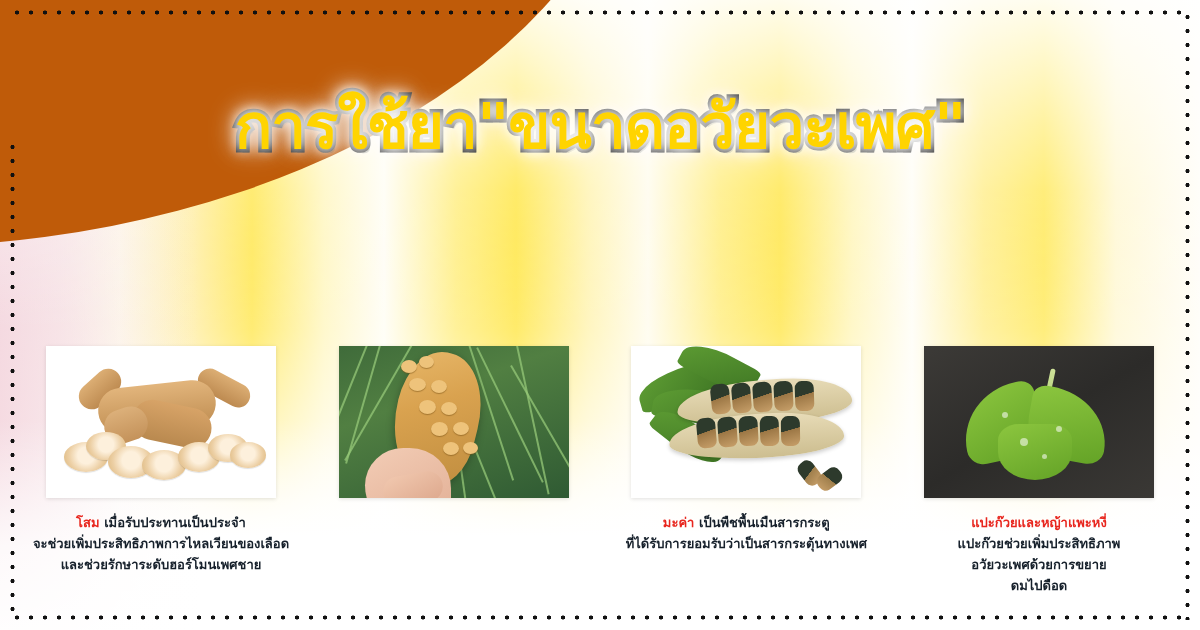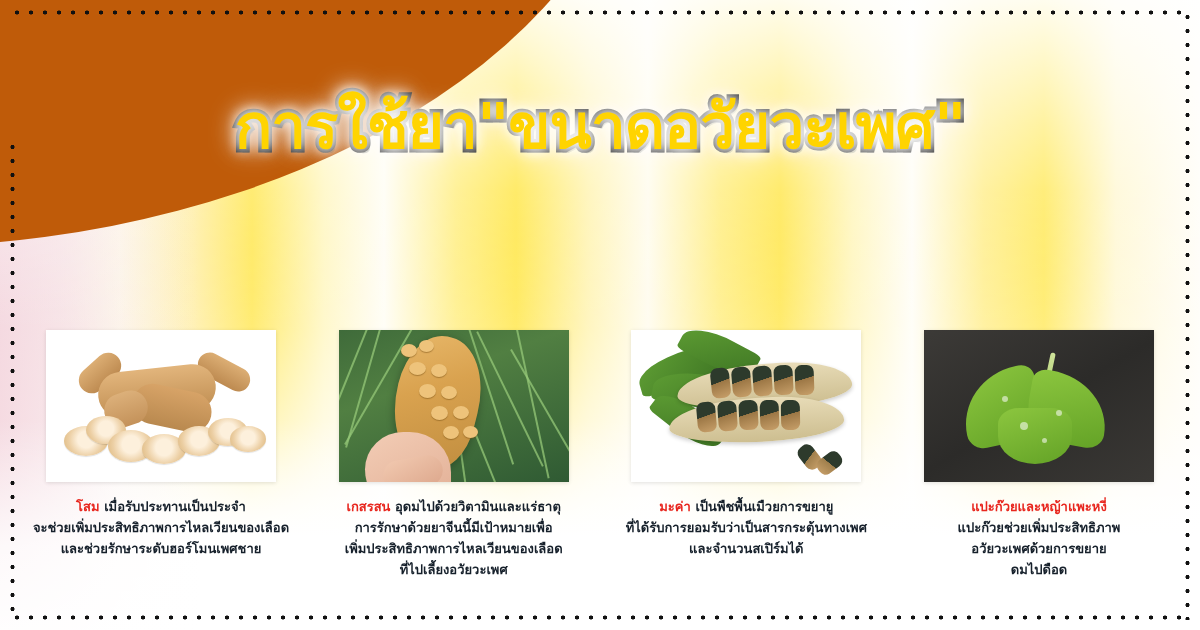--- a/index.html
+++ b/index.html
@@ -102,21 +102,21 @@
   .subtitle-text{
     font-family:"DejaVu Sans", sans-serif;
     font-size:47px; font-weight:bold; line-height:1.2;
     color:#ffffff;
     text-shadow:3px 4px 0 rgba(80,33,0,.55);
     white-space:nowrap;
   }
 
   
   .cards{
-    position:absolute; left:22px; right:22px; top:330px;
+    position:absolute; left:22px; right:22px; top:346px;
     display:flex; justify-content:space-between; align-items:flex-start;
   }
   .card{ width:278px; display:flex; flex-direction:column; align-items:center; }
   .thumb{
     width:230px; height:152px;
     box-shadow:0 1px 4px rgba(0,0,0,.12);
     position:relative; overflow:hidden; flex:none;
   }
 
   
@@ -261,28 +261,20 @@
         <div class="nub" style="left:92px;top:34px;width:16px;height:13px;"></div>
         <div class="nub" style="left:80px;top:54px;width:17px;height:14px;"></div>
         <div class="nub" style="left:102px;top:56px;width:16px;height:13px;"></div>
         <div class="nub" style="left:92px;top:76px;width:17px;height:14px;"></div>
         <div class="nub" style="left:114px;top:76px;width:16px;height:13px;"></div>
         <div class="nub" style="left:104px;top:96px;width:16px;height:13px;"></div>
         <div class="nub" style="left:124px;top:96px;width:15px;height:12px;"></div>
         <div class="hand"></div>
         <div class="finger"></div>
       </div>
-      <div class="caption">
-        <span class="ln">
-          <span class="kw">เกสรสน</span><span> อุดมไปด้วยวิตามินและแร่ธาตุ</span>
-        </span>
-        <span class="ln">การรักษาด้วยยาจีนนี้มีเป้าหมายเพื่อ</span>
-        <span class="ln">เพิ่มประสิทธิภาพการไหลเวียนของเลือด</span>
-        <span class="ln">ที่ไปเลี้ยงอวัยวะเพศ</span>
-      </div>
     </div>
 
     <div class="card">
       <div class="thumb t3">
         <div class="leaf" style="left:6px;top:22px;width:92px;height:34px;transform:rotate(-16deg);"></div>
         <div class="leaf" style="left:22px;top:44px;width:96px;height:34px;transform:rotate(10deg);"></div>
         <div class="leaf" style="left:48px;top:6px;width:80px;height:32px;transform:rotate(28deg);"></div>
         <div class="leaf" style="left:18px;top:76px;width:78px;height:30px;transform:rotate(38deg);"></div>
         <div class="pod" style="left:46px;top:34px;transform:rotate(-4deg);"></div>
         <div class="seed" style="left:80px;top:38px;transform:rotate(-6deg);"></div>
@@ -294,24 +286,23 @@
         <div class="seed" style="left:66px;top:72px;transform:rotate(-5deg);"></div>
         <div class="seed" style="left:87px;top:71px;transform:rotate(-4deg);"></div>
         <div class="seed" style="left:108px;top:70px;transform:rotate(-3deg);"></div>
         <div class="seed" style="left:129px;top:70px;transform:rotate(-2deg);"></div>
         <div class="seed" style="left:150px;top:70px;transform:rotate(-1deg);"></div>
         <div class="loose" style="left:170px;top:114px;transform:rotate(-38deg);"></div>
         <div class="loose" style="left:190px;top:120px;transform:rotate(54deg);"></div>
       </div>
       <div class="caption">
         <span class="ln">
-          <span class="kw">มะค่า</span><span> เป็นพืชพื้นเมืวยการขยายู</span>
+          <span class="kw">มะค่า</span><span> เป็นพืชพื้นเมืนสารกระตู</span>
         </span>
         <span class="ln">ที่ได้รับการยอมรับว่าเป็นสารกระตุ้นทางเพศ</span>
-        <span class="ln">และจำนวนสเปิร์มได้</span>
       </div>
     </div>
 
     <div class="card">
       <div class="thumb t4">
         <div class="stem"></div>
         <div class="lobe gk-l"></div>
         <div class="lobe gk-r"></div>
         <div class="lobe gk-b"></div>
         <div class="drop" style="left:78px;top:66px;"></div>

